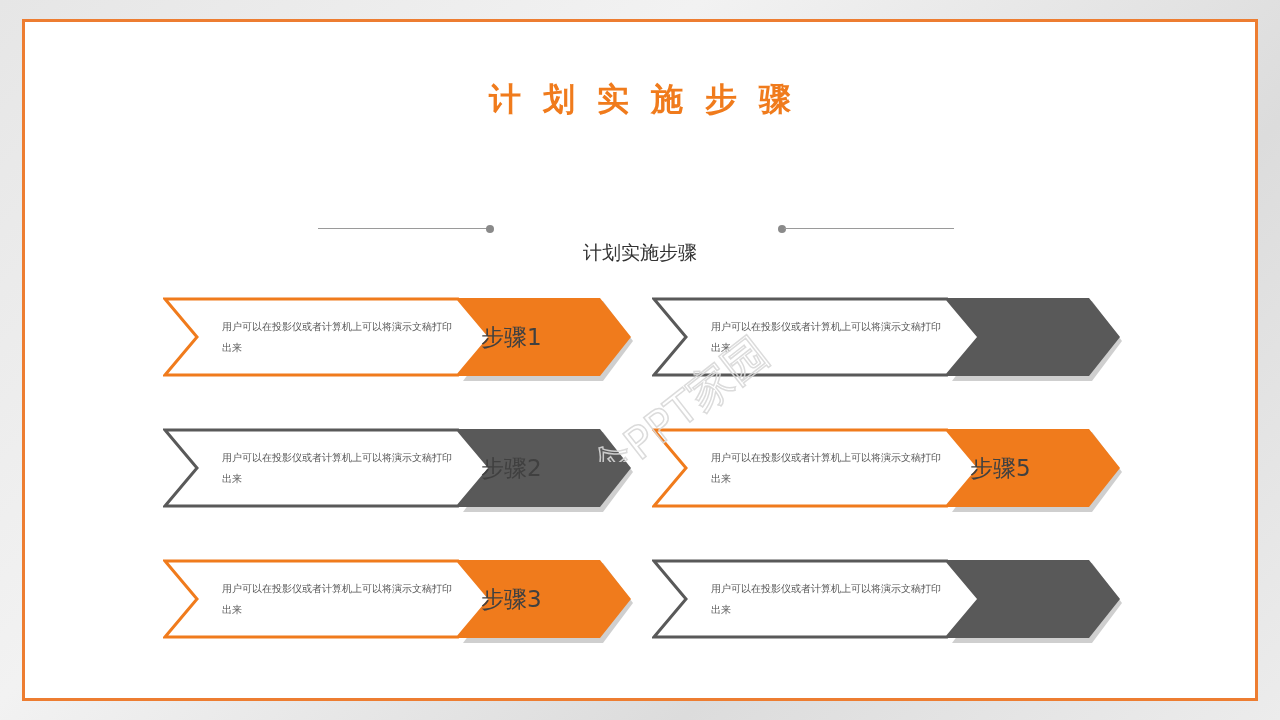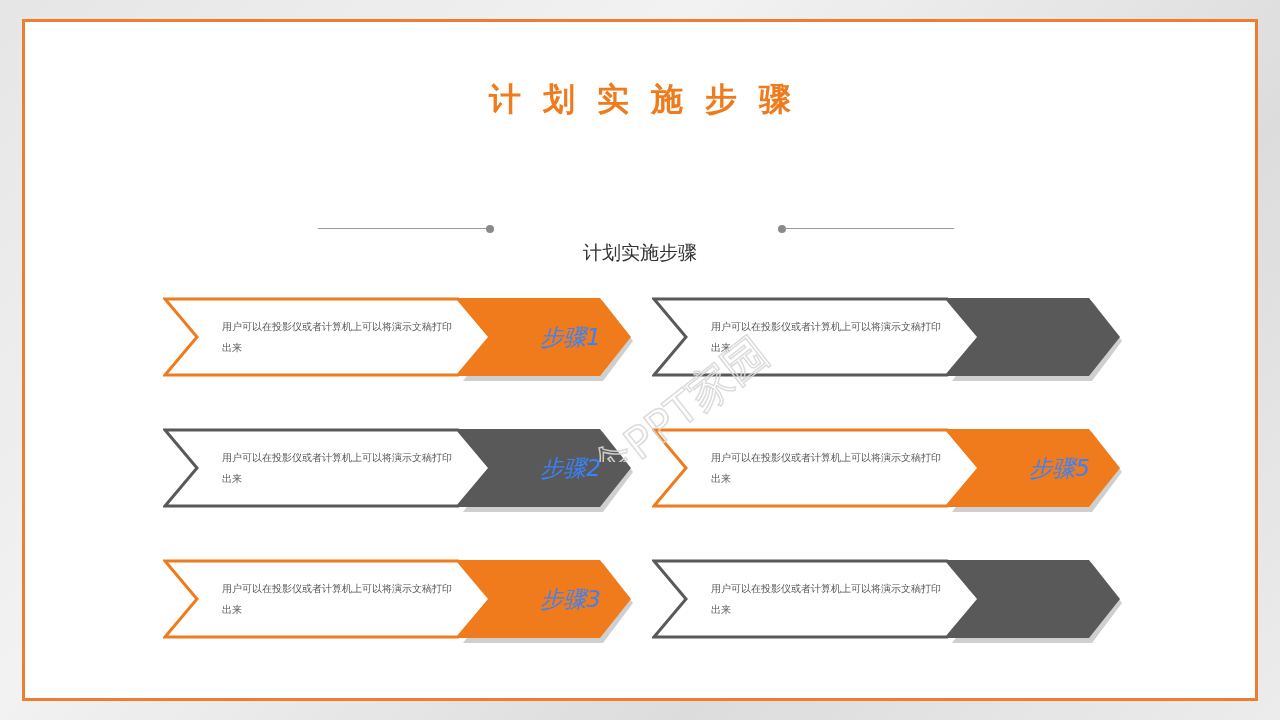--- a/index.html
+++ b/index.html
@@ -12,21 +12,21 @@
     font-size:32px; font-weight:bold; color:#F07B1C; letter-spacing:22px; text-indent:22px; }
   .subtitle { position:absolute; left:0; width:1280px; top:212px; text-align:center;
     font-size:19px; color:#333;margin-top:28px; }
   .rule { position:absolute; top:228px; height:1px; background:#9a9a9a; }
   .dot { position:absolute; top:225px; width:8px; height:8px; border-radius:50%; background:#8a8a8a; }
   .card { position:absolute; width:470px; height:82px; }
   .card svg { position:absolute; left:0; top:0; }
   .card .desc { position:absolute; left:59px; top:19px; width:230px; font-size:10px;
     line-height:21px; color:#555; }
   .card .tag { position:absolute; left:318px; top:0; width:120px; height:82px; line-height:80px;
-    text-align:right; font-size:23px; color:#3b82f6;font-style:italic; }
+    text-align:left; font-size:23px; color:#404040; }
   .wm { position:absolute; left:515px; top:262px; width:260px; height:200px; }
 </style>
 </head>
 <body>
 
 <div class="frame"></div>
 
 <div class="title">计划实施步骤</div>
 
 <div class="rule" style="left:318px;width:170px;"></div>

